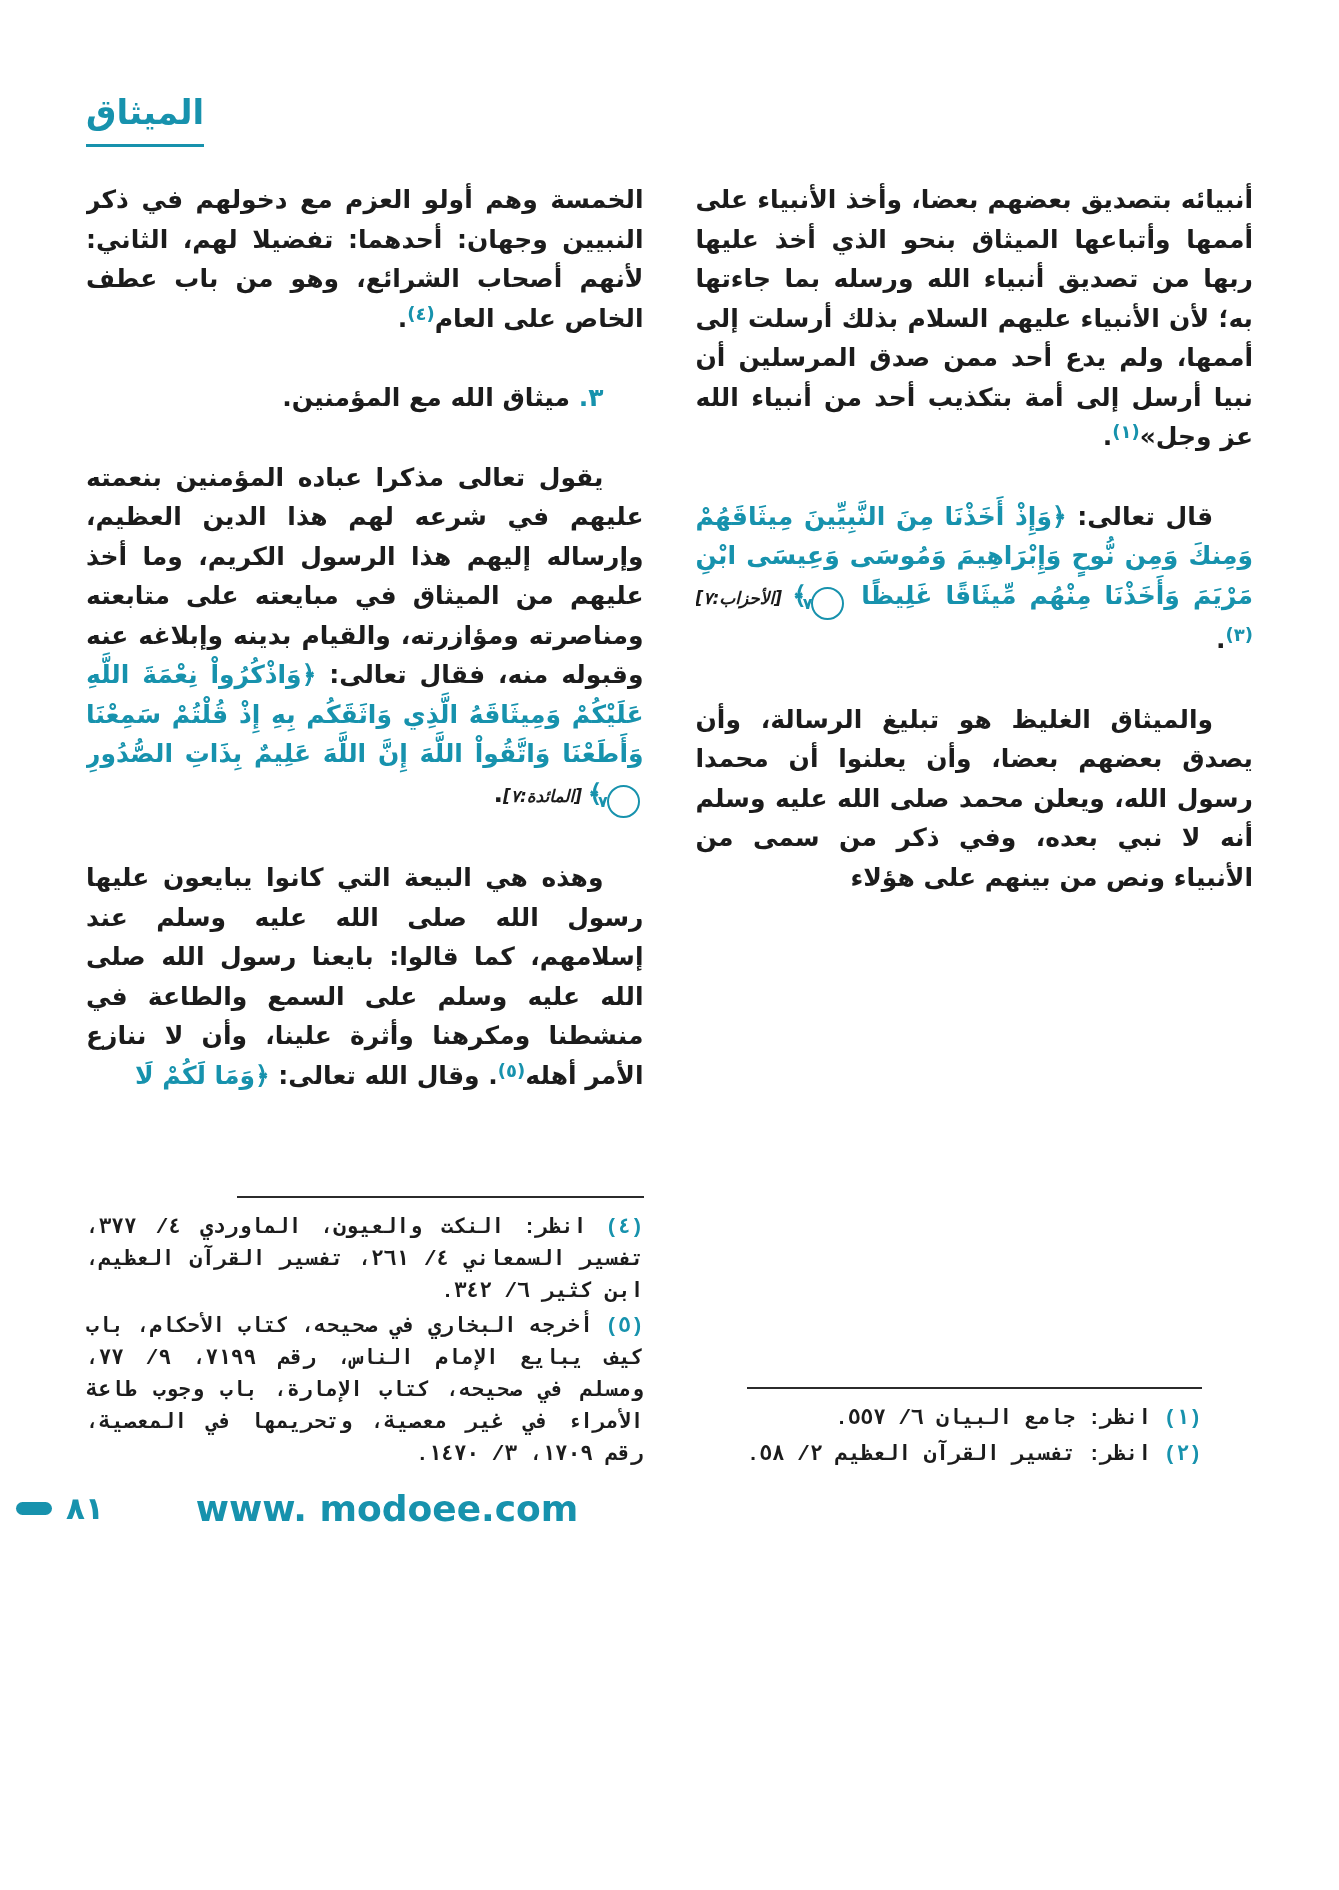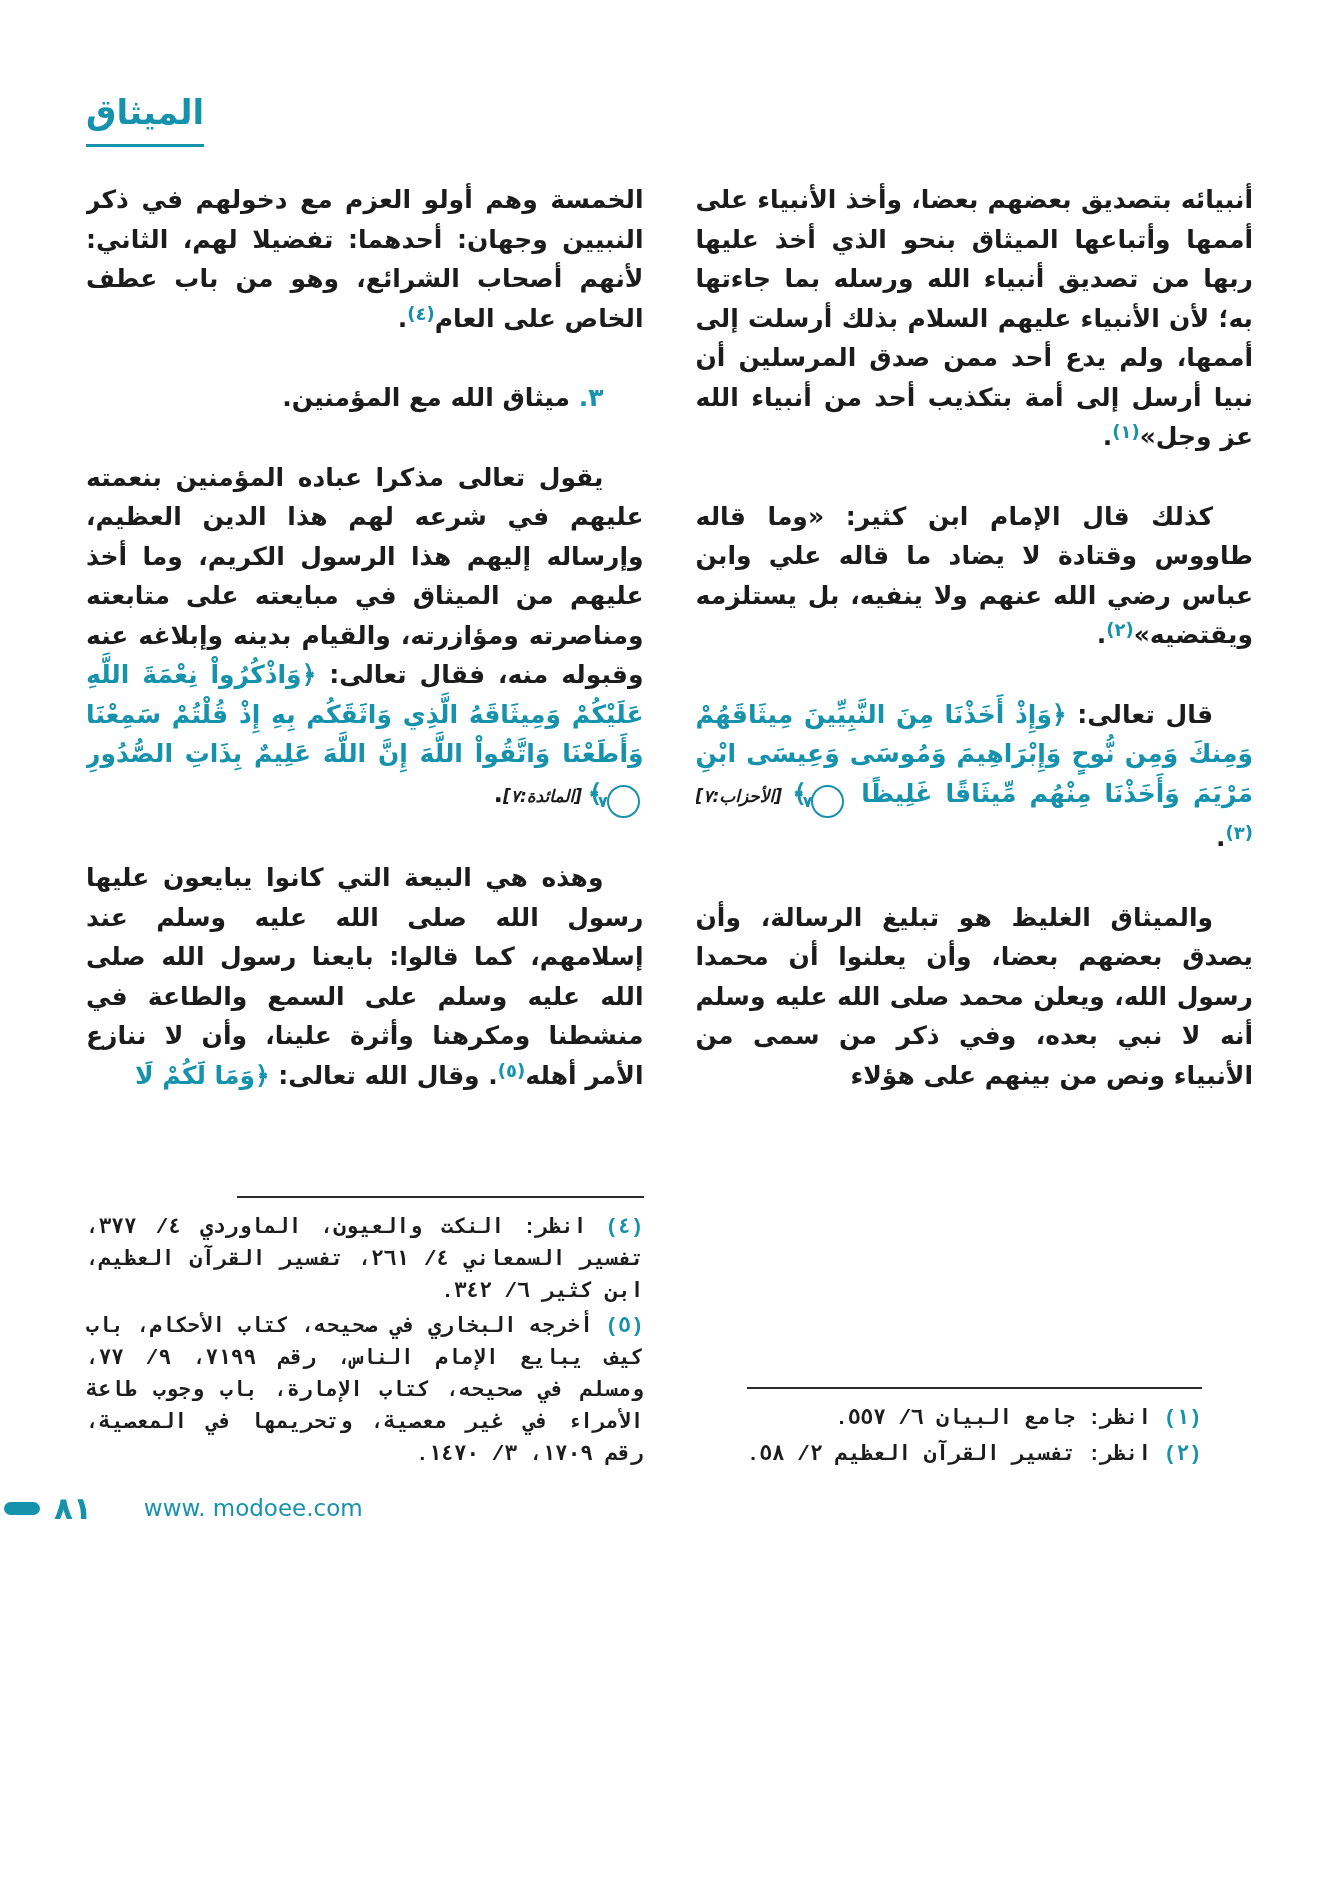--- a/index.html
+++ b/index.html
@@ -62,43 +62,42 @@
   .footnote {
     margin:0 0 4px;
     font-size:21px; font-weight:bold;
     line-height:1.52;
     text-align:justify;
   }
   .fn-marker { color:var(--accent); }
 
   
   .page-footer {
-    position:absolute; left:4px; top:1486px; height:44px;
+    position:absolute; left:16px; top:1486px; height:44px;
     display:flex; align-items:center;
     direction:ltr;
   }
   .footer-bar { width:36px; height:13px; background:var(--accent); border-radius:7px; margin-right:14px; }
   .page-number { color:var(--accent); font-size:31px; font-weight:bold; margin-right:52px; line-height:1; }
-  .website { color:var(--accent); font-size:23px; font-weight:normal; text-decoration:none; }
+  .website { color:var(--accent); font-size:36px; font-weight:bold; text-decoration:none;margin-left:40px; }
 </style>
 </head>
 <body>
 
 <div class="page">
 
   <header class="page-header">
     <span class="header-title">الميثاق</span>
   </header>
 
   <main class="columns">
 
     <section class="col col-right">
       <div class="col-text">
           <p class="para"><span class="seg seg-normal">أنبيائه بتصديق بعضهم بعضا، وأخذ الأنبياء على أممها وأتباعها الميثاق بنحو الذي أخذ عليها ربها من تصديق أنبياء الله ورسله بما جاءتها به؛ لأن الأنبياء عليهم السلام بذلك أرسلت إلى أممها، ولم يدع أحد ممن صدق المرسلين أن نبيا أرسل إلى أمة بتكذيب أحد من أنبياء الله عز وجل»</span><span class="seg seg-ref">(١)</span><span class="seg seg-normal">.</span></p>
-          <p class="para indent"><span class="seg seg-normal">كذلك قال الإمام ابن كثير: «وما قاله طاووس وقتادة لا يضاد ما قاله علي وابن عباس رضي الله عنهم ولا ينفيه، بل يستلزمه ويقتضيه»</span><span class="seg seg-ref">(٢)</span><span class="seg seg-normal">.</span></p>
           <p class="para indent"><span class="seg seg-normal">قال تعالى: </span><span class="seg seg-verse">﴿وَإِذْ أَخَذْنَا مِنَ النَّبِيِّينَ مِيثَاقَهُمْ وَمِنكَ وَمِن نُّوحٍ وَإِبْرَاهِيمَ وَمُوسَى وَعِيسَى ابْنِ مَرْيَمَ وَأَخَذْنَا مِنْهُم مِّيثَاقًا غَلِيظًا </span><span class="seg seg-ayah">٧</span><span class="seg seg-verse">﴾</span><span class="seg seg-citation"> [الأحزاب:٧]</span><span class="seg seg-ref">(٣)</span><span class="seg seg-normal">.</span></p>
           <p class="para indent"><span class="seg seg-normal">والميثاق الغليظ هو تبليغ الرسالة، وأن يصدق بعضهم بعضا، وأن يعلنوا أن محمدا رسول الله، ويعلن محمد صلى الله عليه وسلم أنه لا نبي بعده، وفي ذكر من سمى من الأنبياء ونص من بينهم على هؤلاء</span></p>
         </div>
       <div class="footnote-block">
         <div class="fn-sep sep-full"></div>
         <div class="fn-list">
             <p class="footnote"><span class="fn-marker">(١) </span><span class="fn-text">انظر: جامع البيان ٦/ ٥٥٧.</span></p>
             <p class="footnote"><span class="fn-marker">(٢) </span><span class="fn-text">انظر: تفسير القرآن العظيم ٢/ ٥٨.</span></p>
           </div>
       </div>

